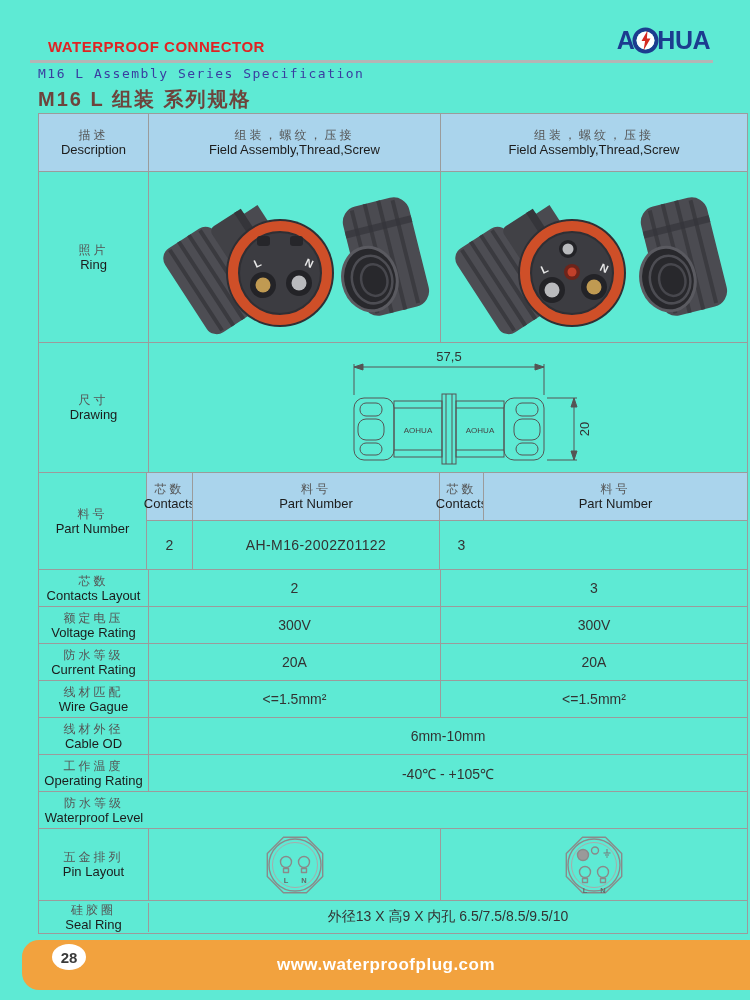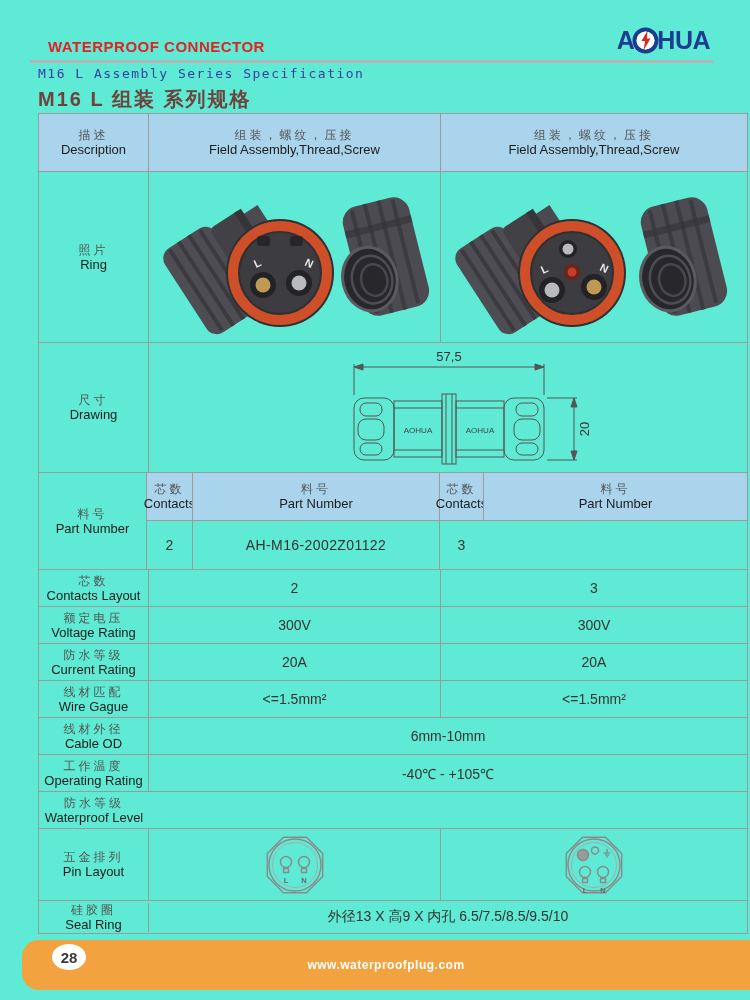--- a/index.html
+++ b/index.html
@@ -49,21 +49,21 @@
   .pn-cell { display:flex; flex-direction:column; align-items:center; justify-content:center;
              border-left:1px solid #9b9b9b; text-align:center; }
   .pn-cell.first { border-left:none; }
   .pn-head { border-bottom:1px solid #9b9b9b; }
   .pn-val { font-size:14px; letter-spacing:.4px; }
 
   
   .footer-bar { position:absolute; left:22px; top:940px; width:728px; height:50px;
                 background:#f2a23e; border-radius:17px 0 0 17px;
                 display:flex; align-items:center; justify-content:center; }
-  .footer-url { color:#ffffff; font-size:12px; font-weight:bold; letter-spacing:.5px;text-align:center; }
+  .footer-url { color:#ffffff; font-size:17px; font-weight:bold; letter-spacing:.5px;text-align:center; }
   .page-badge { position:absolute; left:30px; top:4px; width:34px; height:26px; background:#ffffff;
                 border-radius:50%; display:flex; align-items:center; justify-content:center;
                 font-size:15px; font-weight:bold; color:#3a3a3a; }
   svg { display:block; }
 </style>
 </head>
 <body>
 
 <div class="page">
 

